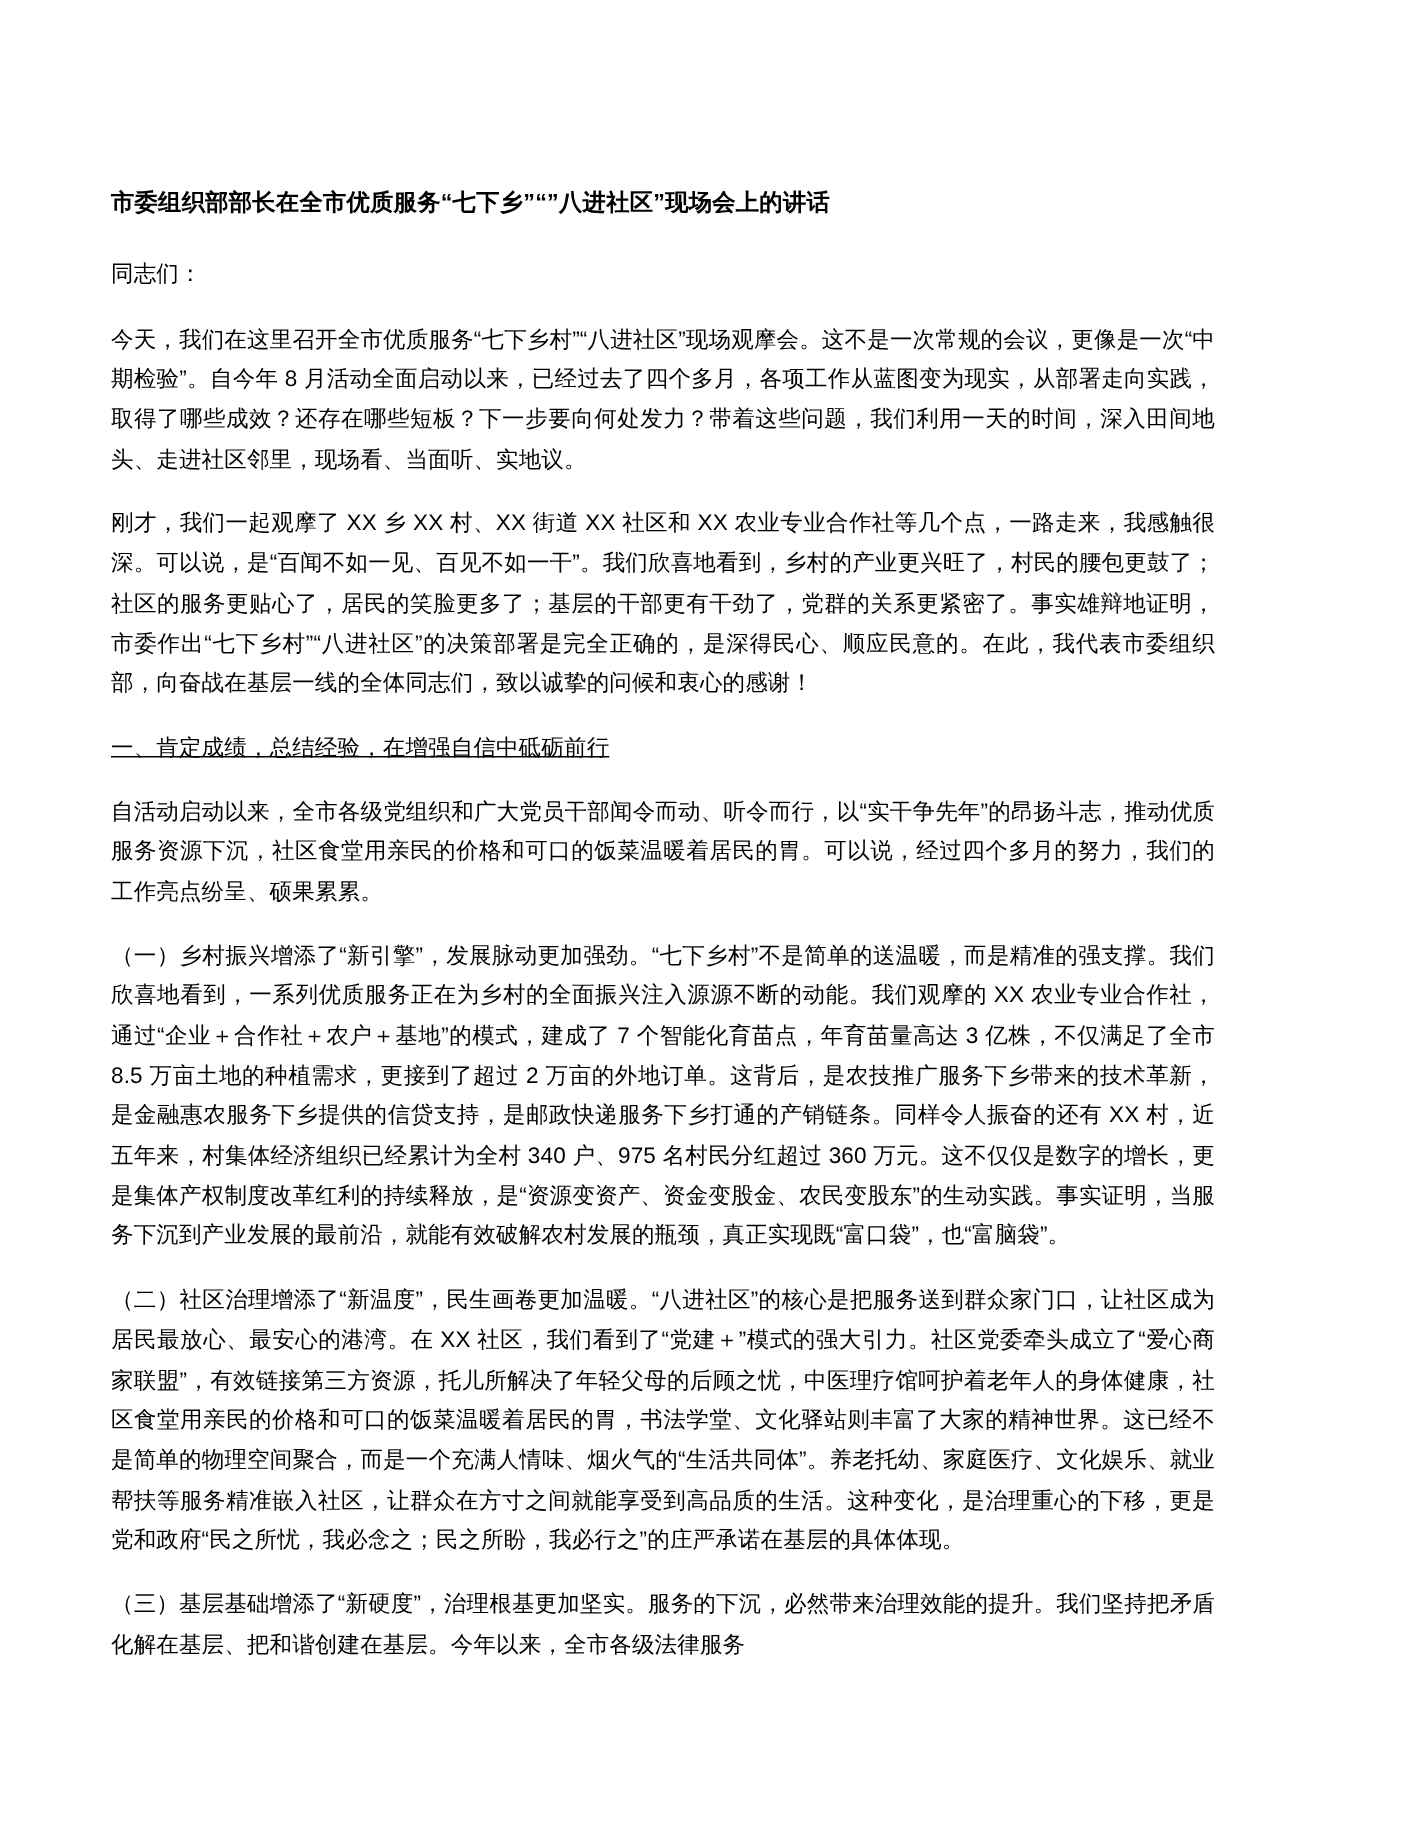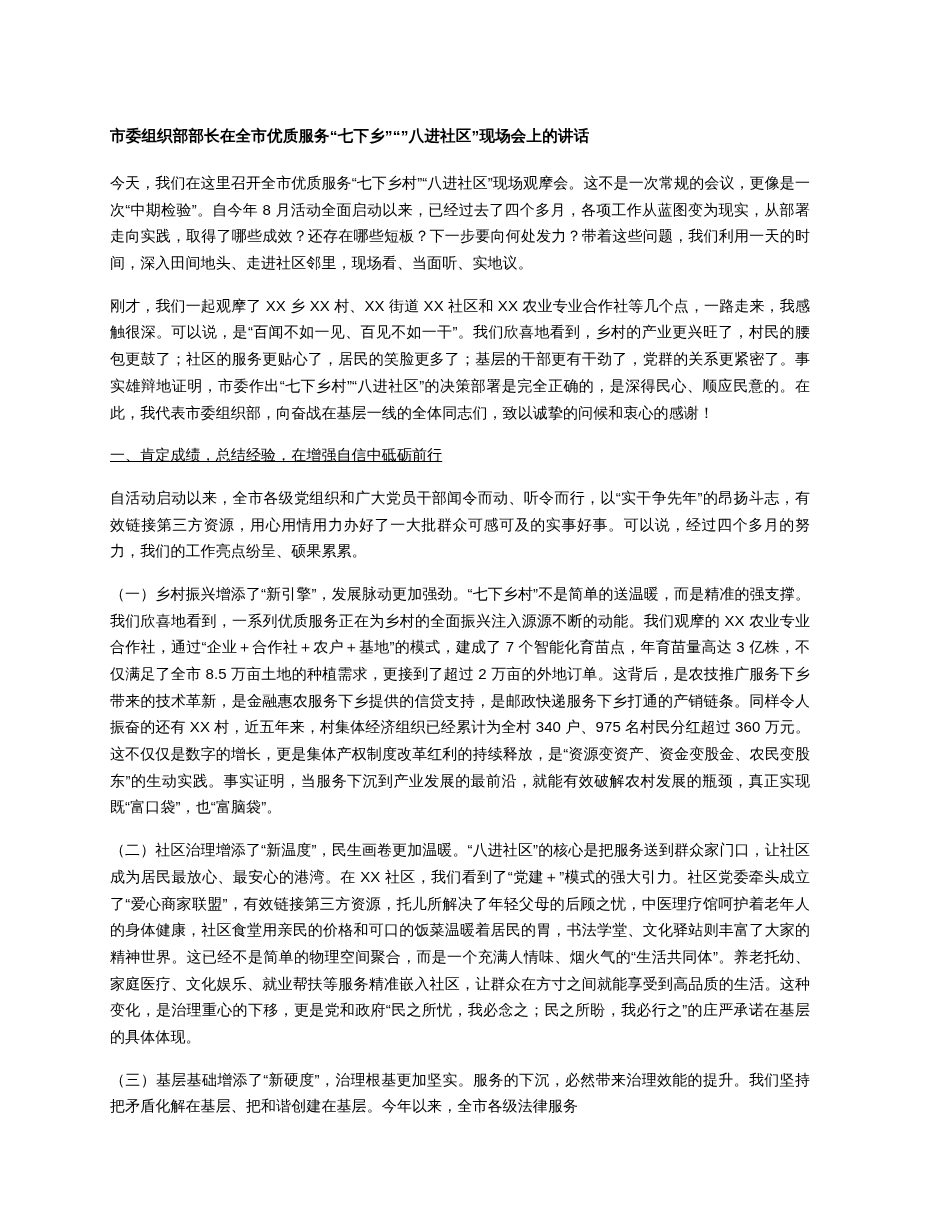--- a/index.html
+++ b/index.html
@@ -13,21 +13,21 @@
     font-family: "Liberation Serif", "DejaVu Serif", serif;
     color: #000000;
     overflow: hidden;
   }
   .page {
     position: relative;
     width: 918px;
     height: 1230px;
     background: #ffffff;
     box-sizing: border-box;
-    padding: 124px 108px 0 110px;
+    padding: 124px 108px 0 74px;
   }
   .doc-title {
     font-family: "Liberation Sans", "DejaVu Sans", sans-serif;
     font-weight: bold;
     font-size: 15.5px;
     line-height: 1.55;
     letter-spacing: 0.2px;
     margin: 0 0 22px 0;
     text-align: justify;
   }
@@ -51,20 +51,21 @@
   p.last {
     margin-bottom: 4px;
   }
 </style>
 </head>
 <body>
 
 <div class="page">
   <div class="doc-title">市委组织部部长在全市优质服务“七下乡”“”八进社区”现场会上的讲话</div>
 
+  <p class="para salutation">同志们：</p>
   <p class="para">今天，我们在这里召开全市优质服务“七下乡村”“八进社区”现场观摩会。这不是一次常规的会议，更像是一次“中期检验”。自今年 8 月活动全面启动以来，已经过去了四个多月，各项工作从蓝图变为现实，从部署走向实践，取得了哪些成效？还存在哪些短板？下一步要向何处发力？带着这些问题，我们利用一天的时间，深入田间地头、走进社区邻里，现场看、当面听、实地议。</p>
   <p class="para">刚才，我们一起观摩了 XX 乡 XX 村、XX 街道 XX 社区和 XX 农业专业合作社等几个点，一路走来，我感触很深。可以说，是“百闻不如一见、百见不如一干”。我们欣喜地看到，乡村的产业更兴旺了，村民的腰包更鼓了；社区的服务更贴心了，居民的笑脸更多了；基层的干部更有干劲了，党群的关系更紧密了。事实雄辩地证明，市委作出“七下乡村”“八进社区”的决策部署是完全正确的，是深得民心、顺应民意的。在此，我代表市委组织部，向奋战在基层一线的全体同志们，致以诚挚的问候和衷心的感谢！</p>
   <p class="para heading">一、肯定成绩，总结经验，在增强自信中砥砺前行</p>
-  <p class="para">自活动启动以来，全市各级党组织和广大党员干部闻令而动、听令而行，以“实干争先年”的昂扬斗志，有效链接第三方资源，用心用情用力办好了一大批群众可感可及的实事好事。可以说，经过四个多月的努力，我们的工作亮点纷呈、硕果累累。</p>
+  <p class="para">自活动启动以来，全市各级党组织和广大党员干部闻令而动、听令而行，以“实干争先年”的昂扬斗志，推动优质服务资源下沉，社区食堂用亲民的价格和可口的饭菜温暖着居民的胃。可以说，经过四个多月的努力，我们的工作亮点纷呈、硕果累累。</p>
   <p class="para">（一）乡村振兴增添了“新引擎”，发展脉动更加强劲。“七下乡村”不是简单的送温暖，而是精准的强支撑。我们欣喜地看到，一系列优质服务正在为乡村的全面振兴注入源源不断的动能。我们观摩的 XX 农业专业合作社，通过“企业＋合作社＋农户＋基地”的模式，建成了 7 个智能化育苗点，年育苗量高达 3 亿株，不仅满足了全市 8.5 万亩土地的种植需求，更接到了超过 2 万亩的外地订单。这背后，是农技推广服务下乡带来的技术革新，是金融惠农服务下乡提供的信贷支持，是邮政快递服务下乡打通的产销链条。同样令人振奋的还有 XX 村，近五年来，村集体经济组织已经累计为全村 340 户、975 名村民分红超过 360 万元。这不仅仅是数字的增长，更是集体产权制度改革红利的持续释放，是“资源变资产、资金变股金、农民变股东”的生动实践。事实证明，当服务下沉到产业发展的最前沿，就能有效破解农村发展的瓶颈，真正实现既“富口袋”，也“富脑袋”。</p>
   <p class="para">（二）社区治理增添了“新温度”，民生画卷更加温暖。“八进社区”的核心是把服务送到群众家门口，让社区成为居民最放心、最安心的港湾。在 XX 社区，我们看到了“党建＋”模式的强大引力。社区党委牵头成立了“爱心商家联盟”，有效链接第三方资源，托儿所解决了年轻父母的后顾之忧，中医理疗馆呵护着老年人的身体健康，社区食堂用亲民的价格和可口的饭菜温暖着居民的胃，书法学堂、文化驿站则丰富了大家的精神世界。这已经不是简单的物理空间聚合，而是一个充满人情味、烟火气的“生活共同体”。养老托幼、家庭医疗、文化娱乐、就业帮扶等服务精准嵌入社区，让群众在方寸之间就能享受到高品质的生活。这种变化，是治理重心的下移，更是党和政府“民之所忧，我必念之；民之所盼，我必行之”的庄严承诺在基层的具体体现。</p>
   <p class="para last">（三）基层基础增添了“新硬度”，治理根基更加坚实。服务的下沉，必然带来治理效能的提升。我们坚持把矛盾化解在基层、把和谐创建在基层。今年以来，全市各级法律服务</p>
 </div>
 
 </body></html>

